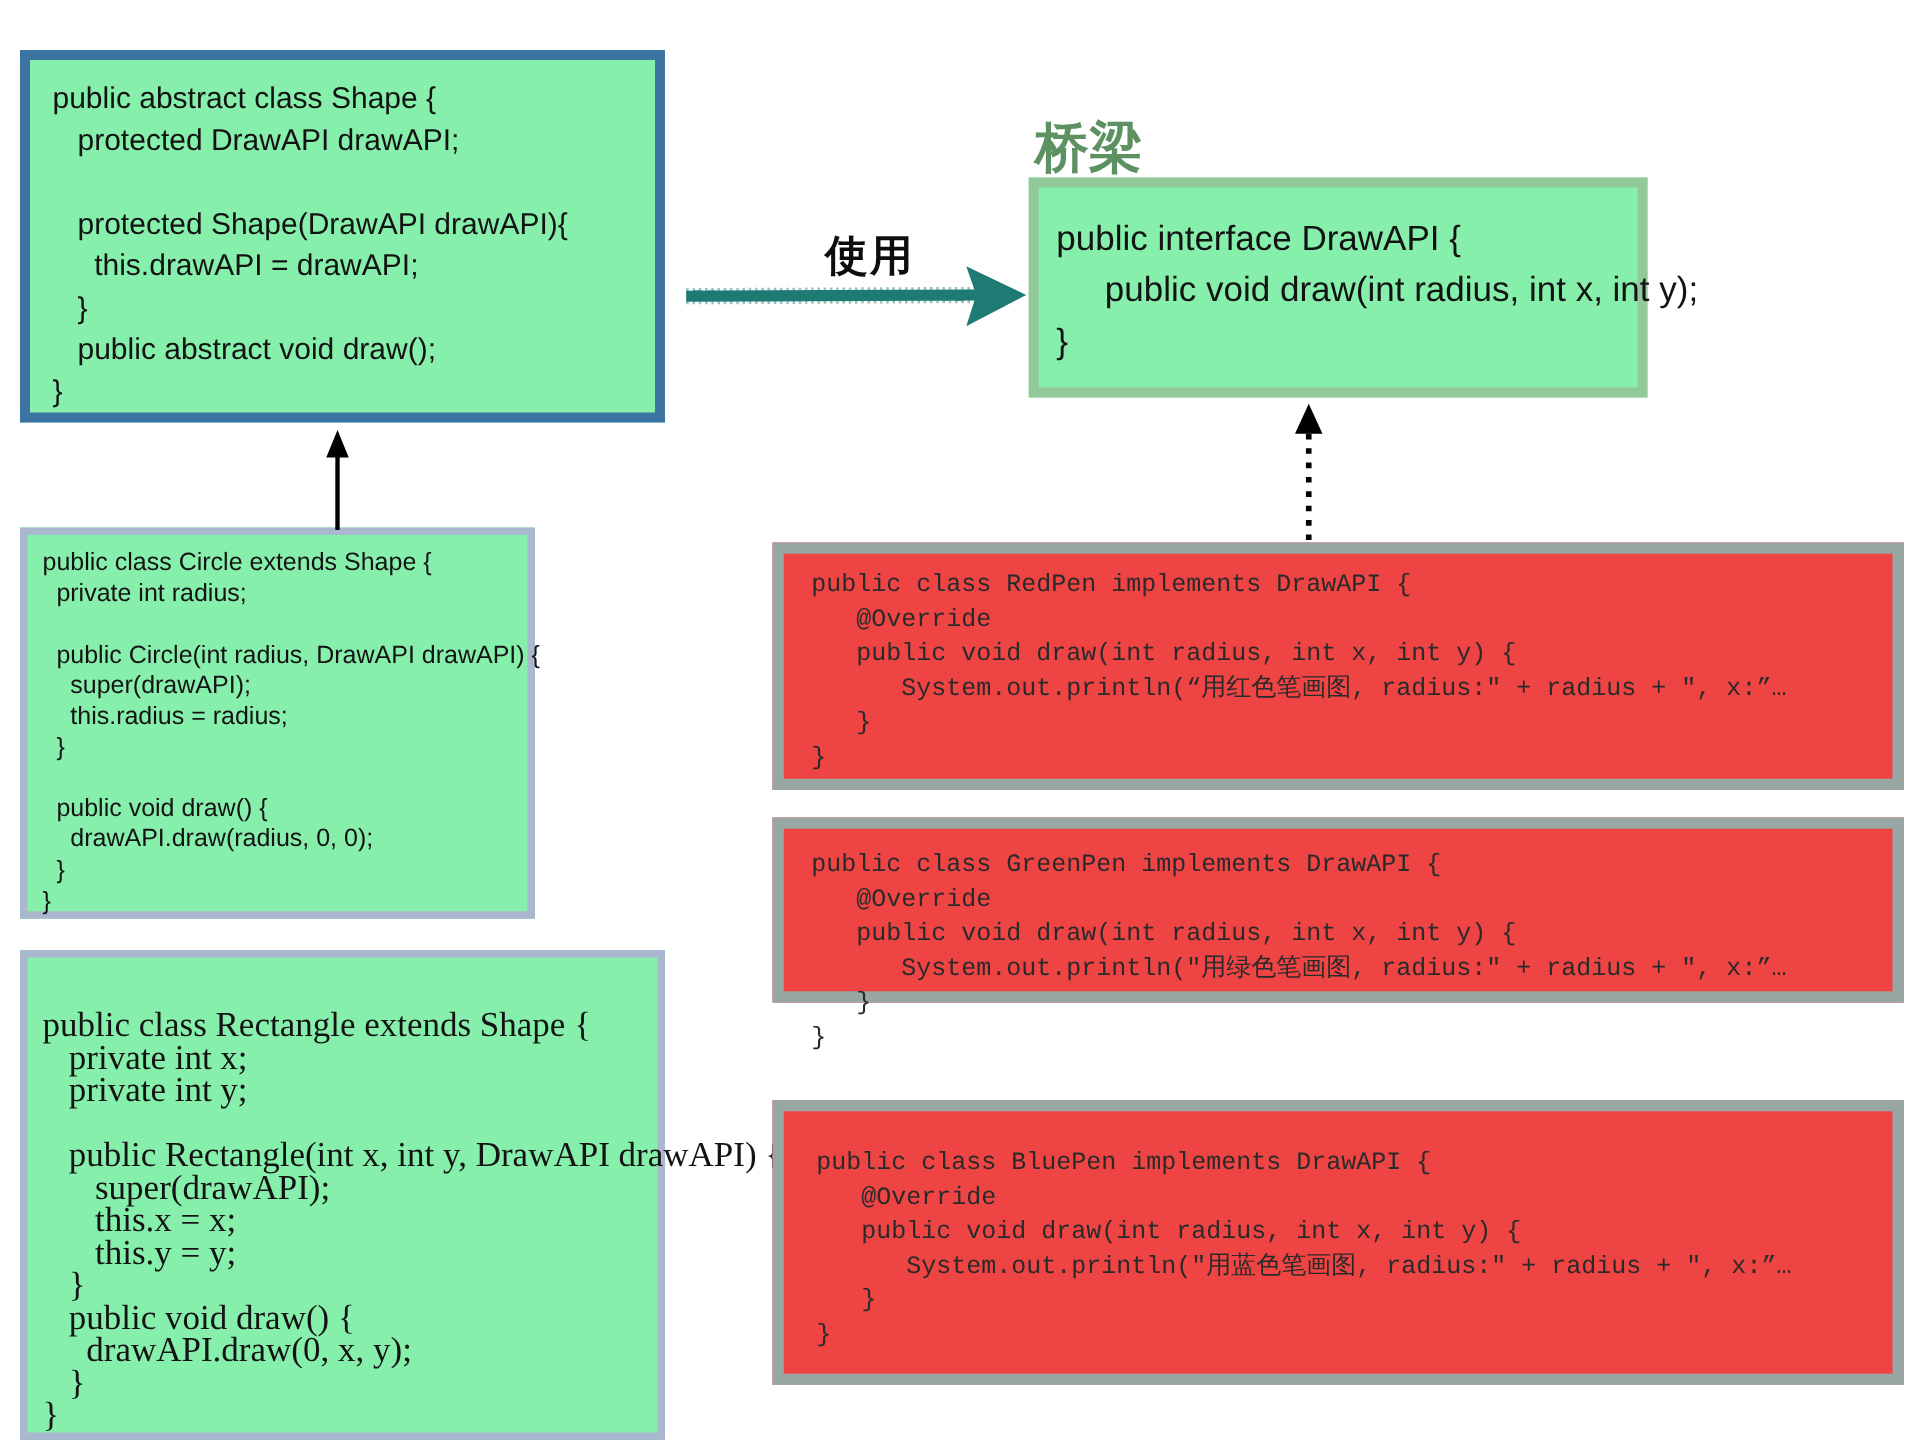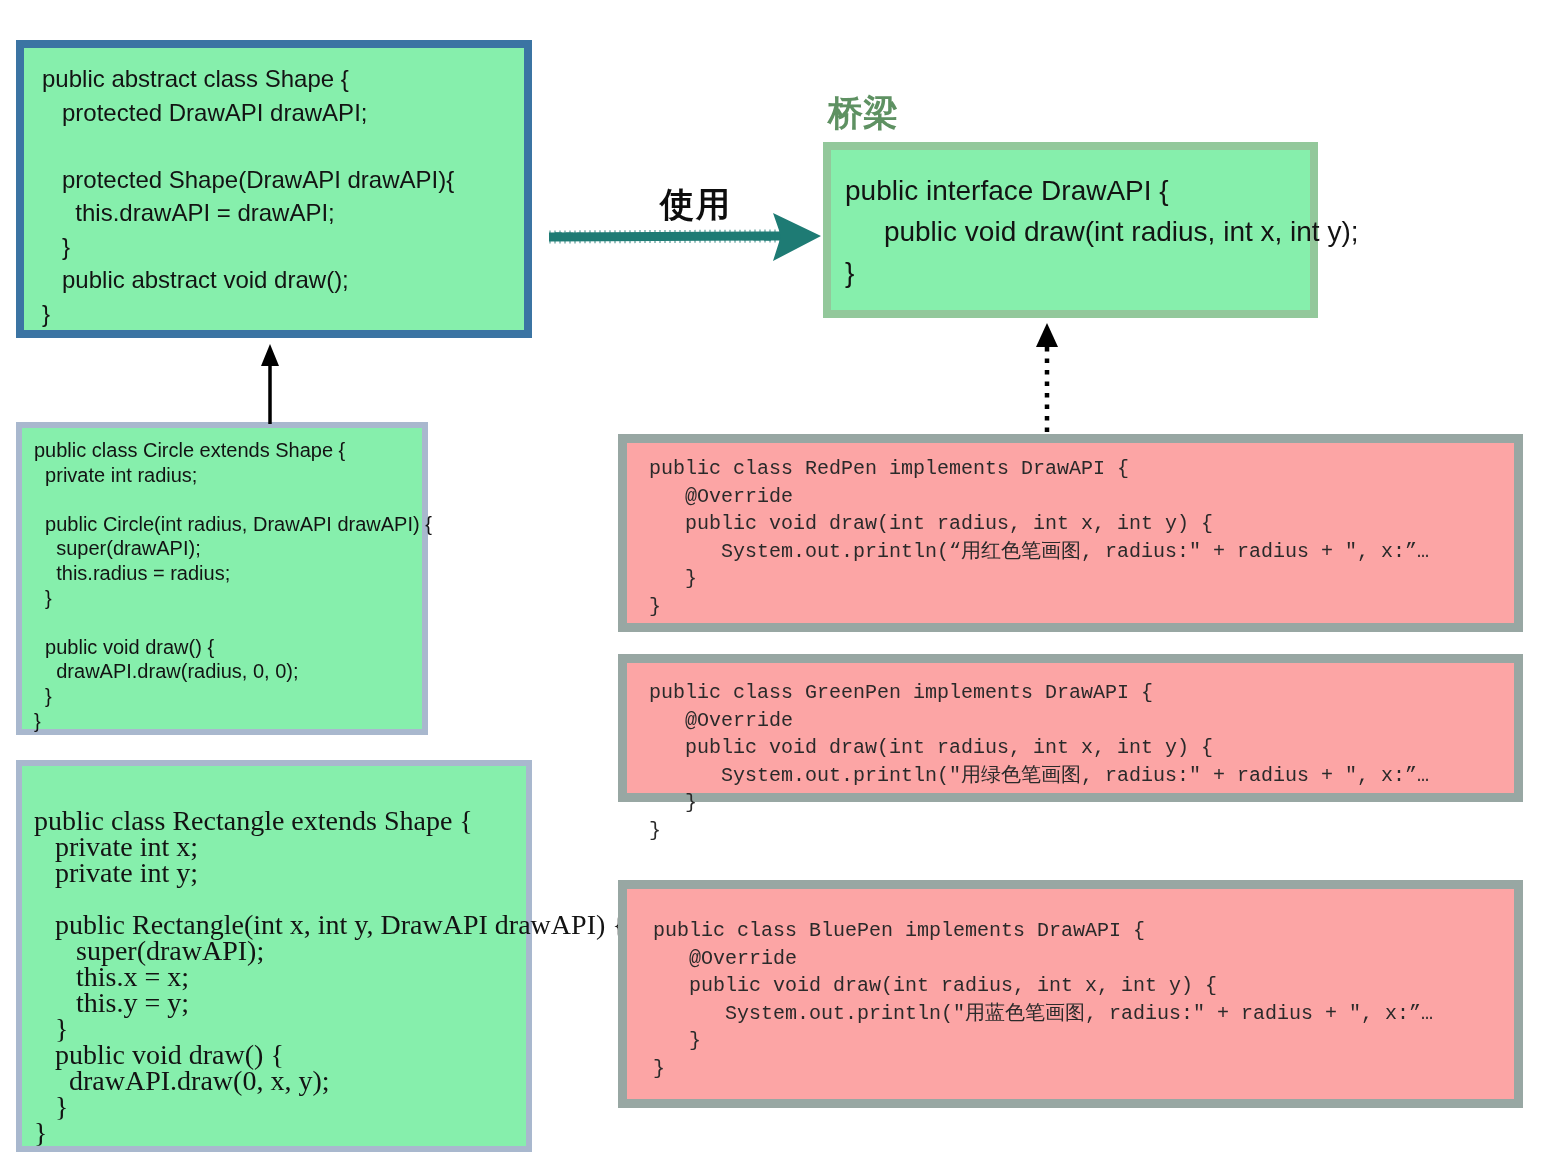--- a/index.html
+++ b/index.html
@@ -54,40 +54,40 @@
   }
   .drawapi-box pre {
     font-family: "Liberation Sans", sans-serif;
     font-size: 28px; line-height: 41px; color: #131313;
   }
 
   
   .pen-box {
     width: 905px; left: 618px;
     border: 9px solid #98A7A3;
-    background: #fca5a5;
+    background: #ef4444;
     position: absolute;
   }
   .pen-box pre {
     font-family: "Liberation Mono", "DejaVu Sans Mono", monospace;
     font-size: 20px; line-height: 27.6px; color: #2A2A2A;
   }
   .redpen-box   { top: 434px; height: 198px; padding: 12px 0 0 22px; }
   .greenpen-box { top: 654px; height: 148px; padding: 16px 0 0 22px; }
   .bluepen-box  { top: 880px; height: 228px; padding: 28px 0 0 26px; }
 
   
   .title {
     position: absolute; left: 1346px; top: 50px;
     font-size: 38px; font-weight: bold; color: #F0993F;
     letter-spacing: 1px;
   }
   .bridge-label {
     position: absolute; left: 828px; top: 90px;
-    font-size: 35px; font-weight: bold; color: #5E9162; font-family: Liberation Serif, serif;
+    font-size: 43px; font-weight: bold; color: #5E9162; font-family: Liberation Serif, serif;
   }
   .uses-label {
     position: absolute; left: 660px; top: 182px;
     font-size: 34px; font-weight: bold; color: #0d0d0d;
     letter-spacing: 2px;
   }
 
   .arrow-svg { position: absolute; }
 </style>
 </head>

